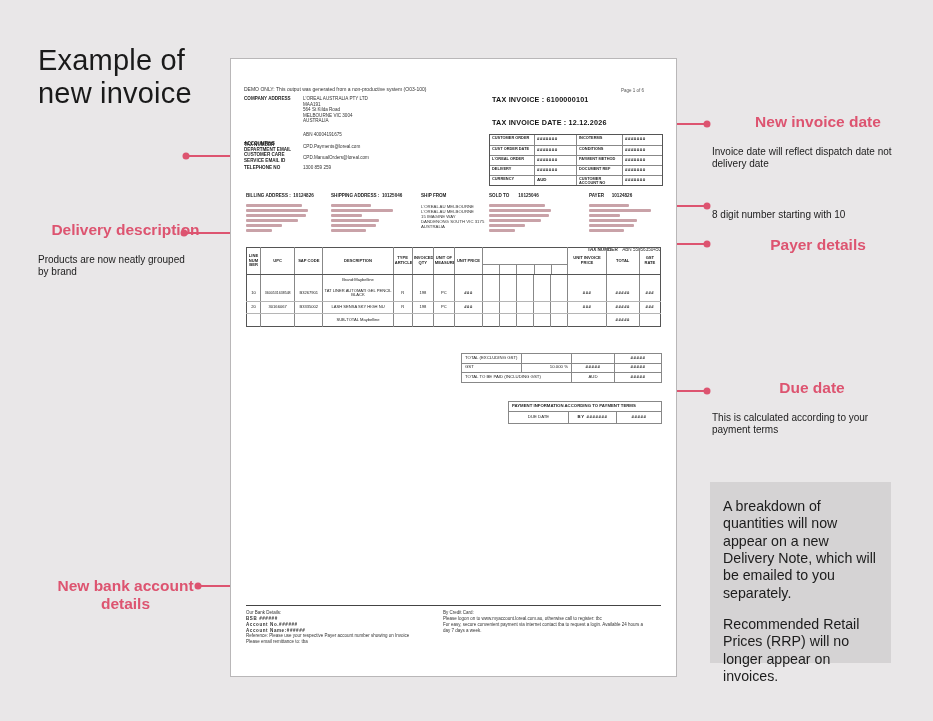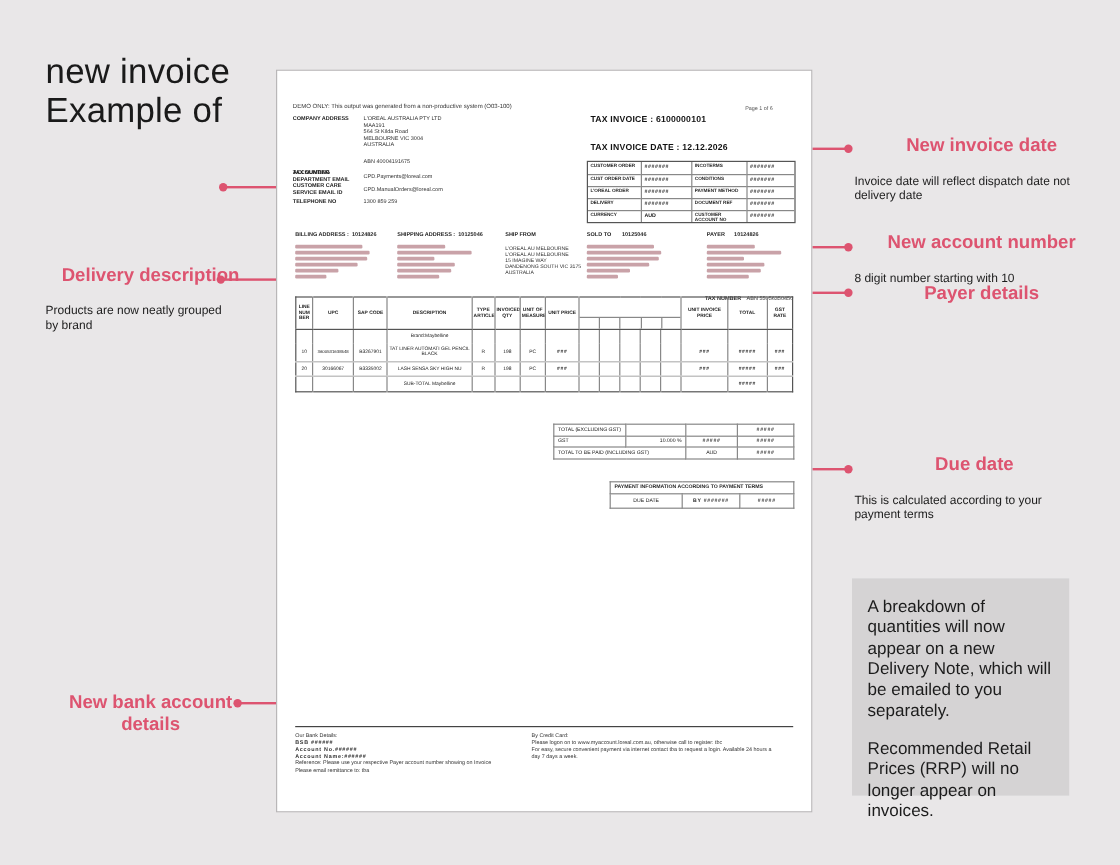--- a/index.html
+++ b/index.html
@@ -69,43 +69,42 @@
   table.mini{border-collapse:collapse;table-layout:fixed;border:1px solid #555;}
   table.mini td{border:1px solid #888;font-size:4.3px;line-height:1.1;padding:1px 3px;
     overflow:hidden;color:#222;vertical-align:middle;}
   
   .rule{height:1px;background:#444;}
 </style>
 </head>
 <body>
 
 <div class="abs page-title">
+  <div>Example of</div>
   <div>new invoice</div>
-  <div>Example of</div>
 </div>
 
 <div class="abs" style="left:38px;top:144px;width:185px;">
 </div>
 
 <div class="abs" style="left:38px;top:221px;width:175px;">
   <div class="ann-h">Delivery description</div>
   <div class="ann-b" style="width:160px;">Products are now neatly grouped by brand</div>
 </div>
 
 <div class="abs" style="left:38px;top:577px;width:175px;">
   <div class="ann-h">New bank account details</div>
 </div>
 
 <div class="abs" style="left:712px;top:113px;width:212px;">
   <div class="ann-h">New invoice date</div>
   <div class="ann-b" style="width:212px;">Invoice date will reflect dispatch date not delivery date</div>
 </div>
 
 <div class="abs" style="left:712px;top:194px;width:212px;">
-  <div class="ann-h">New account number</div>
   <div class="ann-b">8 digit number starting with 10</div>
 </div>
 
 <div class="abs" style="left:712px;top:236px;width:212px;">
   <div class="ann-h">Payer details</div>
 </div>
 
 <div class="abs" style="left:712px;top:379px;width:200px;">
   <div class="ann-h">Due date</div>
   <div class="ann-b" style="width:175px;">This is calculated according to your payment terms</div>

